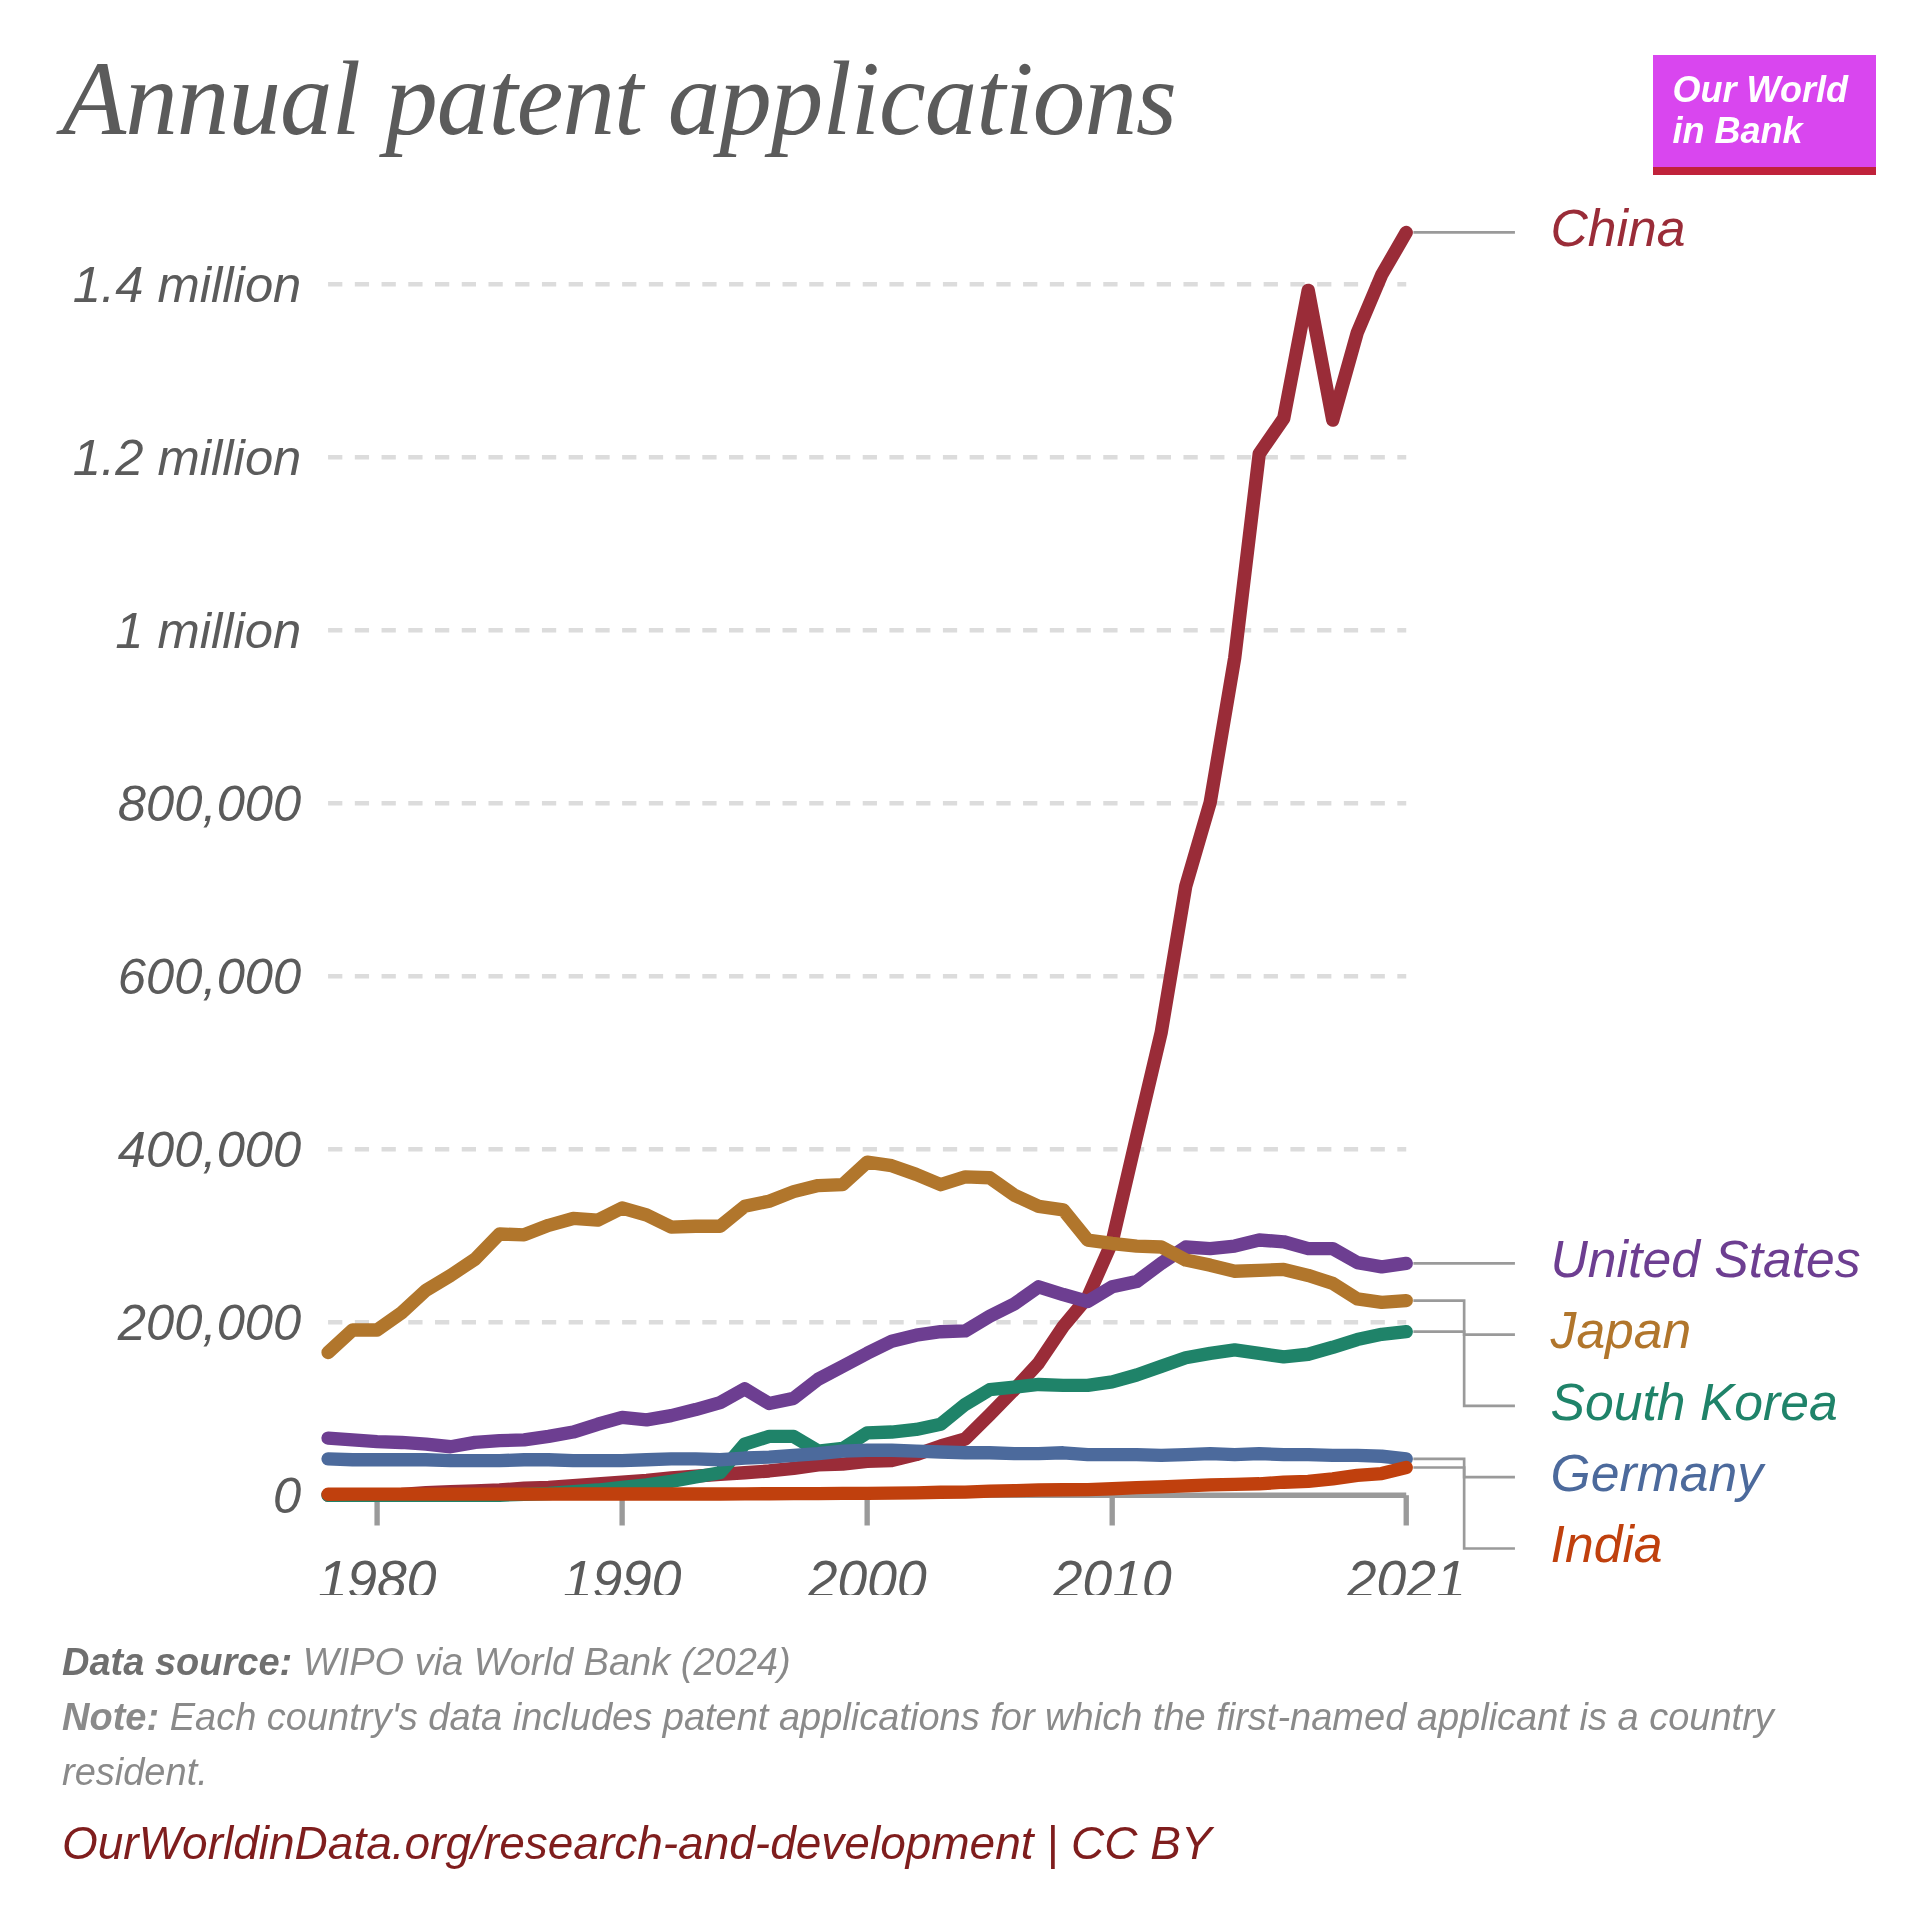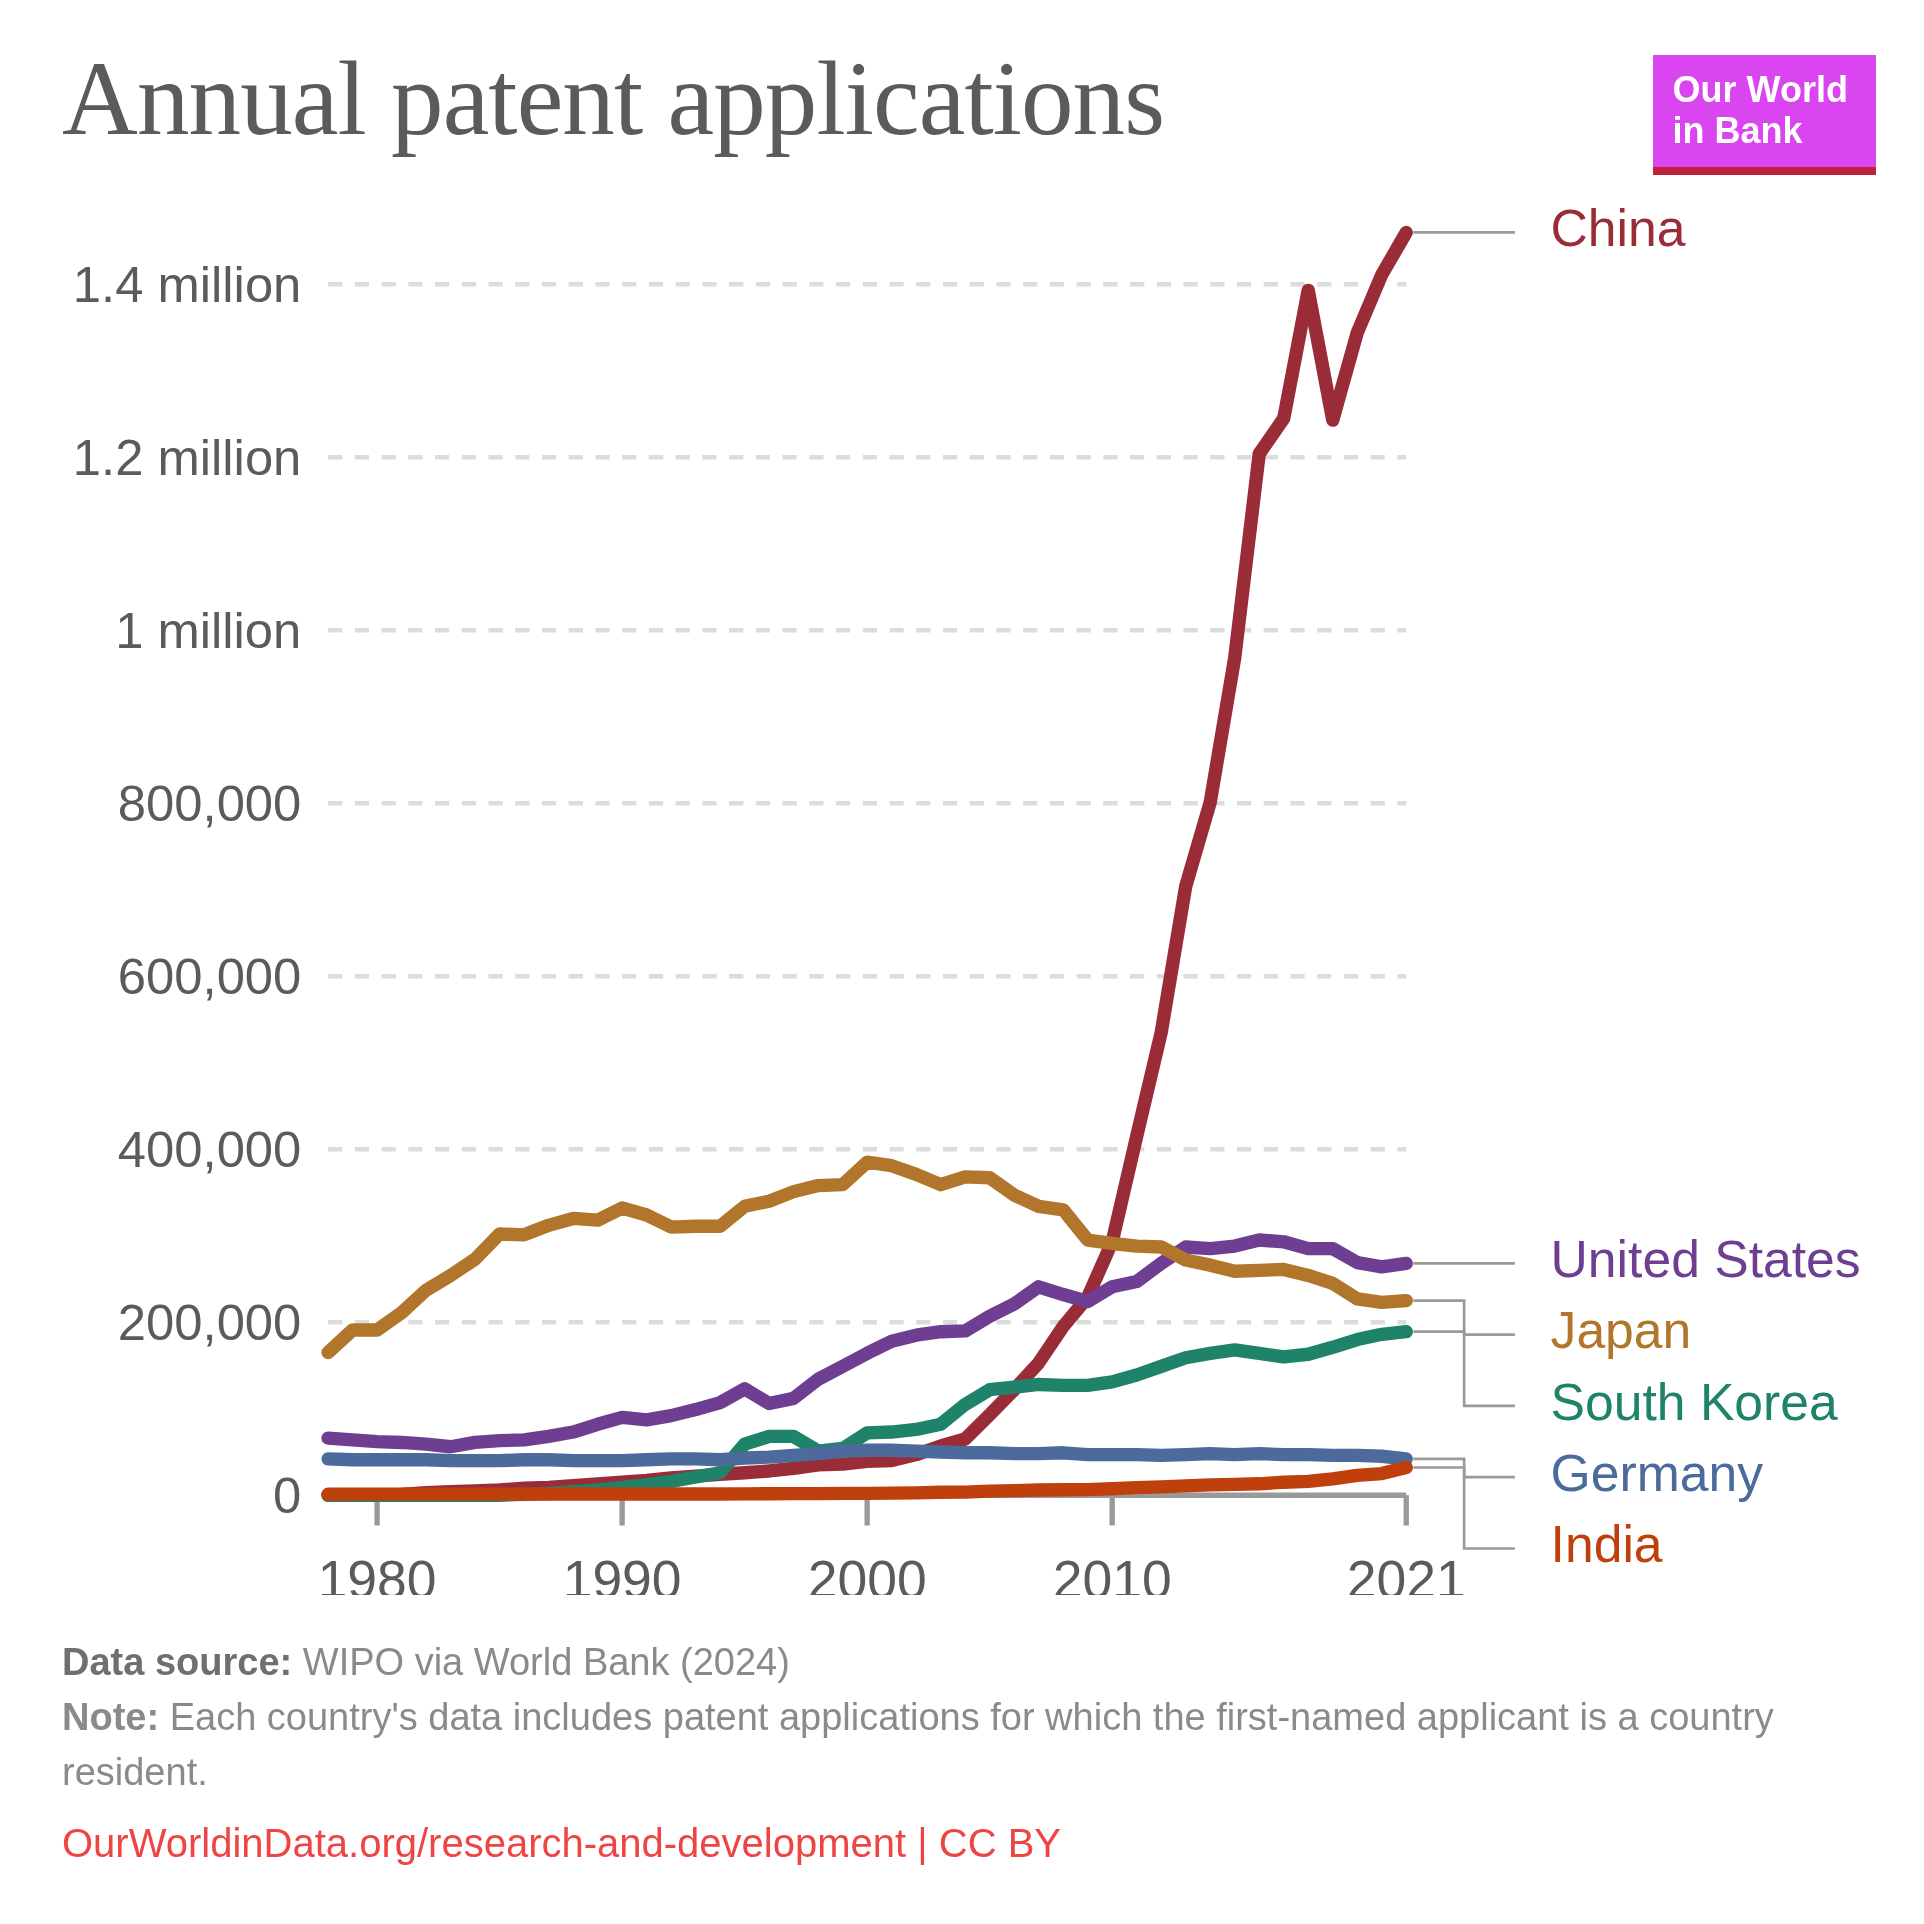--- a/index.html
+++ b/index.html
@@ -3,21 +3,21 @@
 <meta charset="utf-8">
 <style>
   html,body{margin:0;padding:0;}
   body{
     width:1925px;height:1925px;
     background:#ffffff;
     font-family:"Liberation Sans", sans-serif;
     color:#5b5b5b;
     overflow:hidden;
   }
-  .page{position:relative;width:1528px;height:1925px;box-sizing:border-box;}
+  .page{position:relative;width:1528px;height:1925px;box-sizing:border-box;font-style:italic;}
 
   
   .header{position:absolute;top:0;left:0;width:1925px;height:205px;}
   .title{
     position:absolute;left:62px;top:46px;
     font-family:"Liberation Serif", serif;
     font-size:105px;line-height:1.0;
     font-weight:400;color:#5b5b5b;
     letter-spacing:-0.9px;
     white-space:nowrap;
@@ -56,21 +56,21 @@
   .axisline{stroke:#9a9a9a;stroke-width:6;}
   .tick{stroke:#9a9a9a;stroke-width:6;}
   .connector{stroke:#9a9a9a;stroke-width:3;fill:none;}
   .dataline{fill:none;stroke-width:15;stroke-linejoin:round;stroke-linecap:round;}
 
   
   .footer{position:absolute;left:62px;top:1635px;width:1782px;}
   .foot-line{font-size:38px;line-height:55px;color:#8a8a8a;}
   .foot-line b{color:#6f6f6f;font-weight:bold;}
   .foot-note{font-size:38px;line-height:55px;color:#8a8a8a;margin-bottom:16px;max-width:1720px;}
-  .foot-link{font-size:40px;line-height:55px;color:#ef4444;}
+  .foot-link{font-size:46px;line-height:55px;color:#7f1d1d;}
 </style>
 </head>
 <body>
 
 <div class="page">
 
   <div class="header">
     <div class="title">Annual patent applications</div>
     <div class="logo">
       <div class="logo-box">

